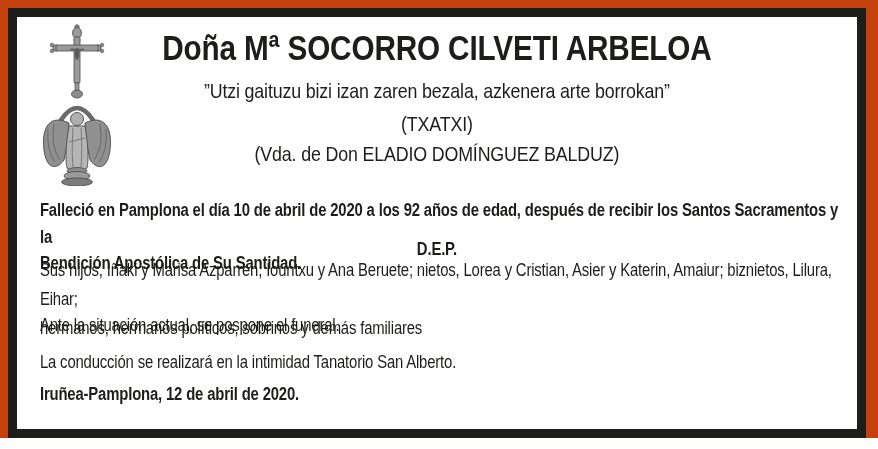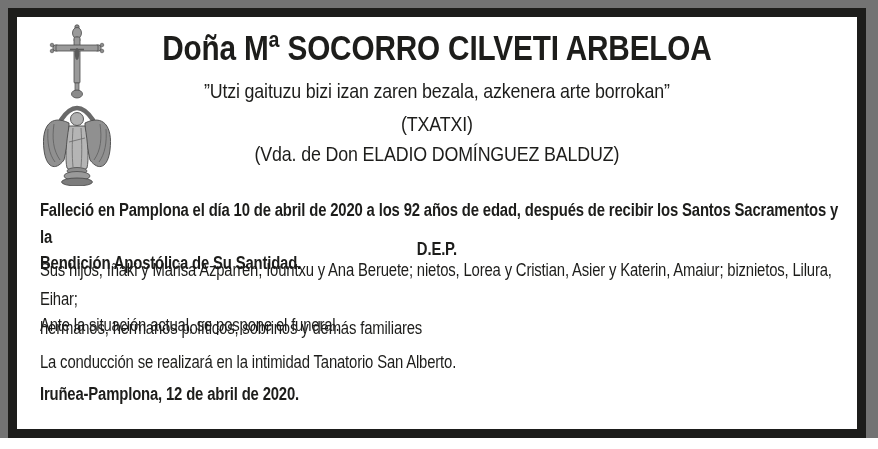--- a/index.html
+++ b/index.html
@@ -4,21 +4,21 @@
 <style>
   html, body {
     margin: 0;
     padding: 0;
     background: #ffffff;
   }
   .canvas {
     position: relative;
     width: 878px;
     height: 438px;
-    background: #737373;
+    background: #c2410c;
     overflow: hidden;
     font-family: "Liberation Sans", "DejaVu Sans", sans-serif;
     color: #1d1d1b;
   }
   .frame {
     position: absolute;
     left: 8px;
     top: 8px;
     width: 858px;
     height: 430px;

